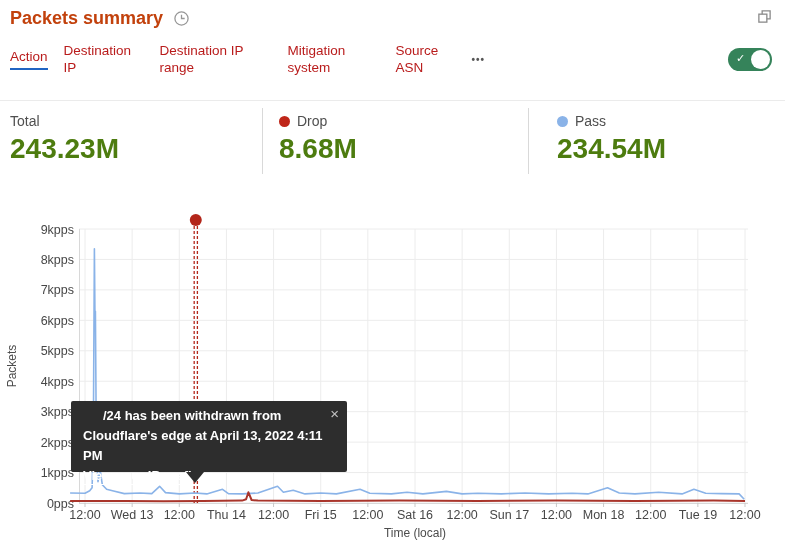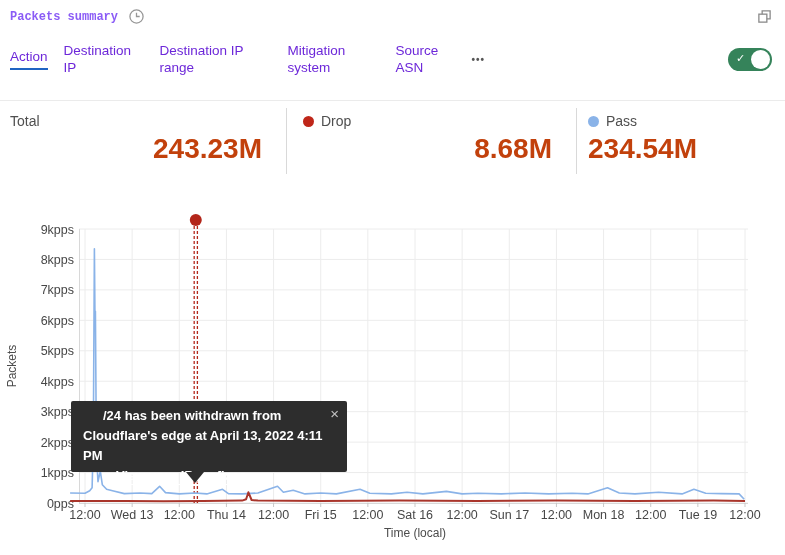--- a/index.html
+++ b/index.html
@@ -3,67 +3,67 @@
 <meta charset="utf-8">
 <style>
   * { box-sizing: border-box; margin: 0; padding: 0; }
   html,body { width:785px; height:555px; background:#fff; overflow:hidden;
     font-family:"Liberation Sans", sans-serif; }
   .app { position:relative; width:785px; height:555px; background:#fff; }
 
   
   .header { position:absolute; top:8px; left:10px; right:40px;
     display:flex; align-items:center; gap:10px; }
-  .title { font-size:12px; font-weight:bold; color:#8b5cf6;font-family:Liberation Mono, monospace; }
+  .title { font-size:18px; font-weight:bold; color:#c2410c; }
   .badge { display:inline-flex; align-items:center; gap:6px;
     background:#edecfc; color:#4a46d8; border-radius:10px;
     padding:3px 10px; font-size:12px; cursor:pointer; }
   .clock-btn { display:inline-flex; color:#979797; cursor:pointer; }
   .popout { position:absolute; top:9px; right:13px; color:#8b8b8b; cursor:pointer; }
 
   
   .tabs { position:absolute; top:42px; left:10px; right:70px;
     display:flex; align-items:center; gap:16px; }
-  .tab { font-size:13.5px; color:#6d28d9; line-height:17px; cursor:pointer; }
+  .tab { font-size:13.5px; color:#b91c1c; line-height:17px; cursor:pointer; }
   .tab.active { border-bottom:2px solid #2064c2; padding-bottom:3px; }
   .more-btn { font-size:10px; letter-spacing:1px; color:#555; cursor:pointer;
     padding:0 2px; font-weight:bold; }
   .annot-label { font-size:13.5px; color:#474747; line-height:17px; width:84px; }
   .toggle { position:absolute; top:48px; right:13px; width:44px; height:23px;
     background:#35835a; border-radius:12px; cursor:pointer; }
   .toggle .check { position:absolute; left:8px; top:4px; color:#fff; font-size:11px; }
   .toggle .knob { position:absolute; right:2px; top:2px; width:19px; height:19px;
     background:#fff; border-radius:50%; }
 
   
   .stats { position:absolute; top:100px; left:0; width:785px; height:80px;
-    border-top:1px solid #ebebeb; display:flex;gap:24px; }
+    border-top:1px solid #ebebeb; display:flex; }
   .stat { padding:12px 0 0 10px; }
   .stat:nth-child(1){ width:262px; }
   .stat:nth-child(2){ width:266px; border-left:1px solid #d9d9d9; padding-left:16px;
     margin-top:7px; padding-top:5px; height:66px; }
-  .stat:nth-child(3){ border-left:1px solid #d9d9d9; padding-left:11px;
+  .stat:nth-child(3){ border-left:1px solid #d9d9d9; padding-left:28px;
     margin-top:7px; padding-top:5px; height:66px; }
   .stat-label-row { display:flex; align-items:center; gap:7px;
     font-size:14px; color:#4f4f4f; }
   .stat-dot { width:11px; height:11px; border-radius:50%; display:inline-block; }
-  .stat-value { font-size:28px; color:#c2410c; font-weight:600; margin-top:4px;text-align:right; }
+  .stat-value { font-size:28px; color:#4d7c0f; font-weight:600; margin-top:4px; }
 
   
   .chart-section { position:absolute; top:195px; left:0; width:785px; height:360px; }
   .chart-section svg { position:absolute; top:0; left:0; }
   svg text { font-family:"Liberation Sans", sans-serif; }
 
   
   .tooltip { position:absolute; left:71px; top:206px; width:276px; height:71px;
     background:#2d2d2d; color:#fff; border-radius:2px; padding:5px 12px;
     font-size:13px; font-weight:600; line-height:20px; }
   .tooltip .t1 { text-align:left; padding-left:20px; }
   .tooltip .link { color:#fff; text-decoration:none; border-bottom:1px solid #fff;
-    display:inline-block; line-height:17px; cursor:pointer;margin-left:33px; }
+    display:inline-block; line-height:17px; cursor:pointer; }
   .tooltip .close { position:absolute; top:3px; right:8px; color:#c2c2c2;
     font-size:15px; cursor:pointer; font-weight:400; }
   .tooltip .caret { position:absolute; left:115px; top:71px; width:0; height:0;
     border-left:9px solid transparent; border-right:9px solid transparent;
     border-top:11px solid #2d2d2d; }
 </style>
 </head>
 <body>
 
 <div class="app">

